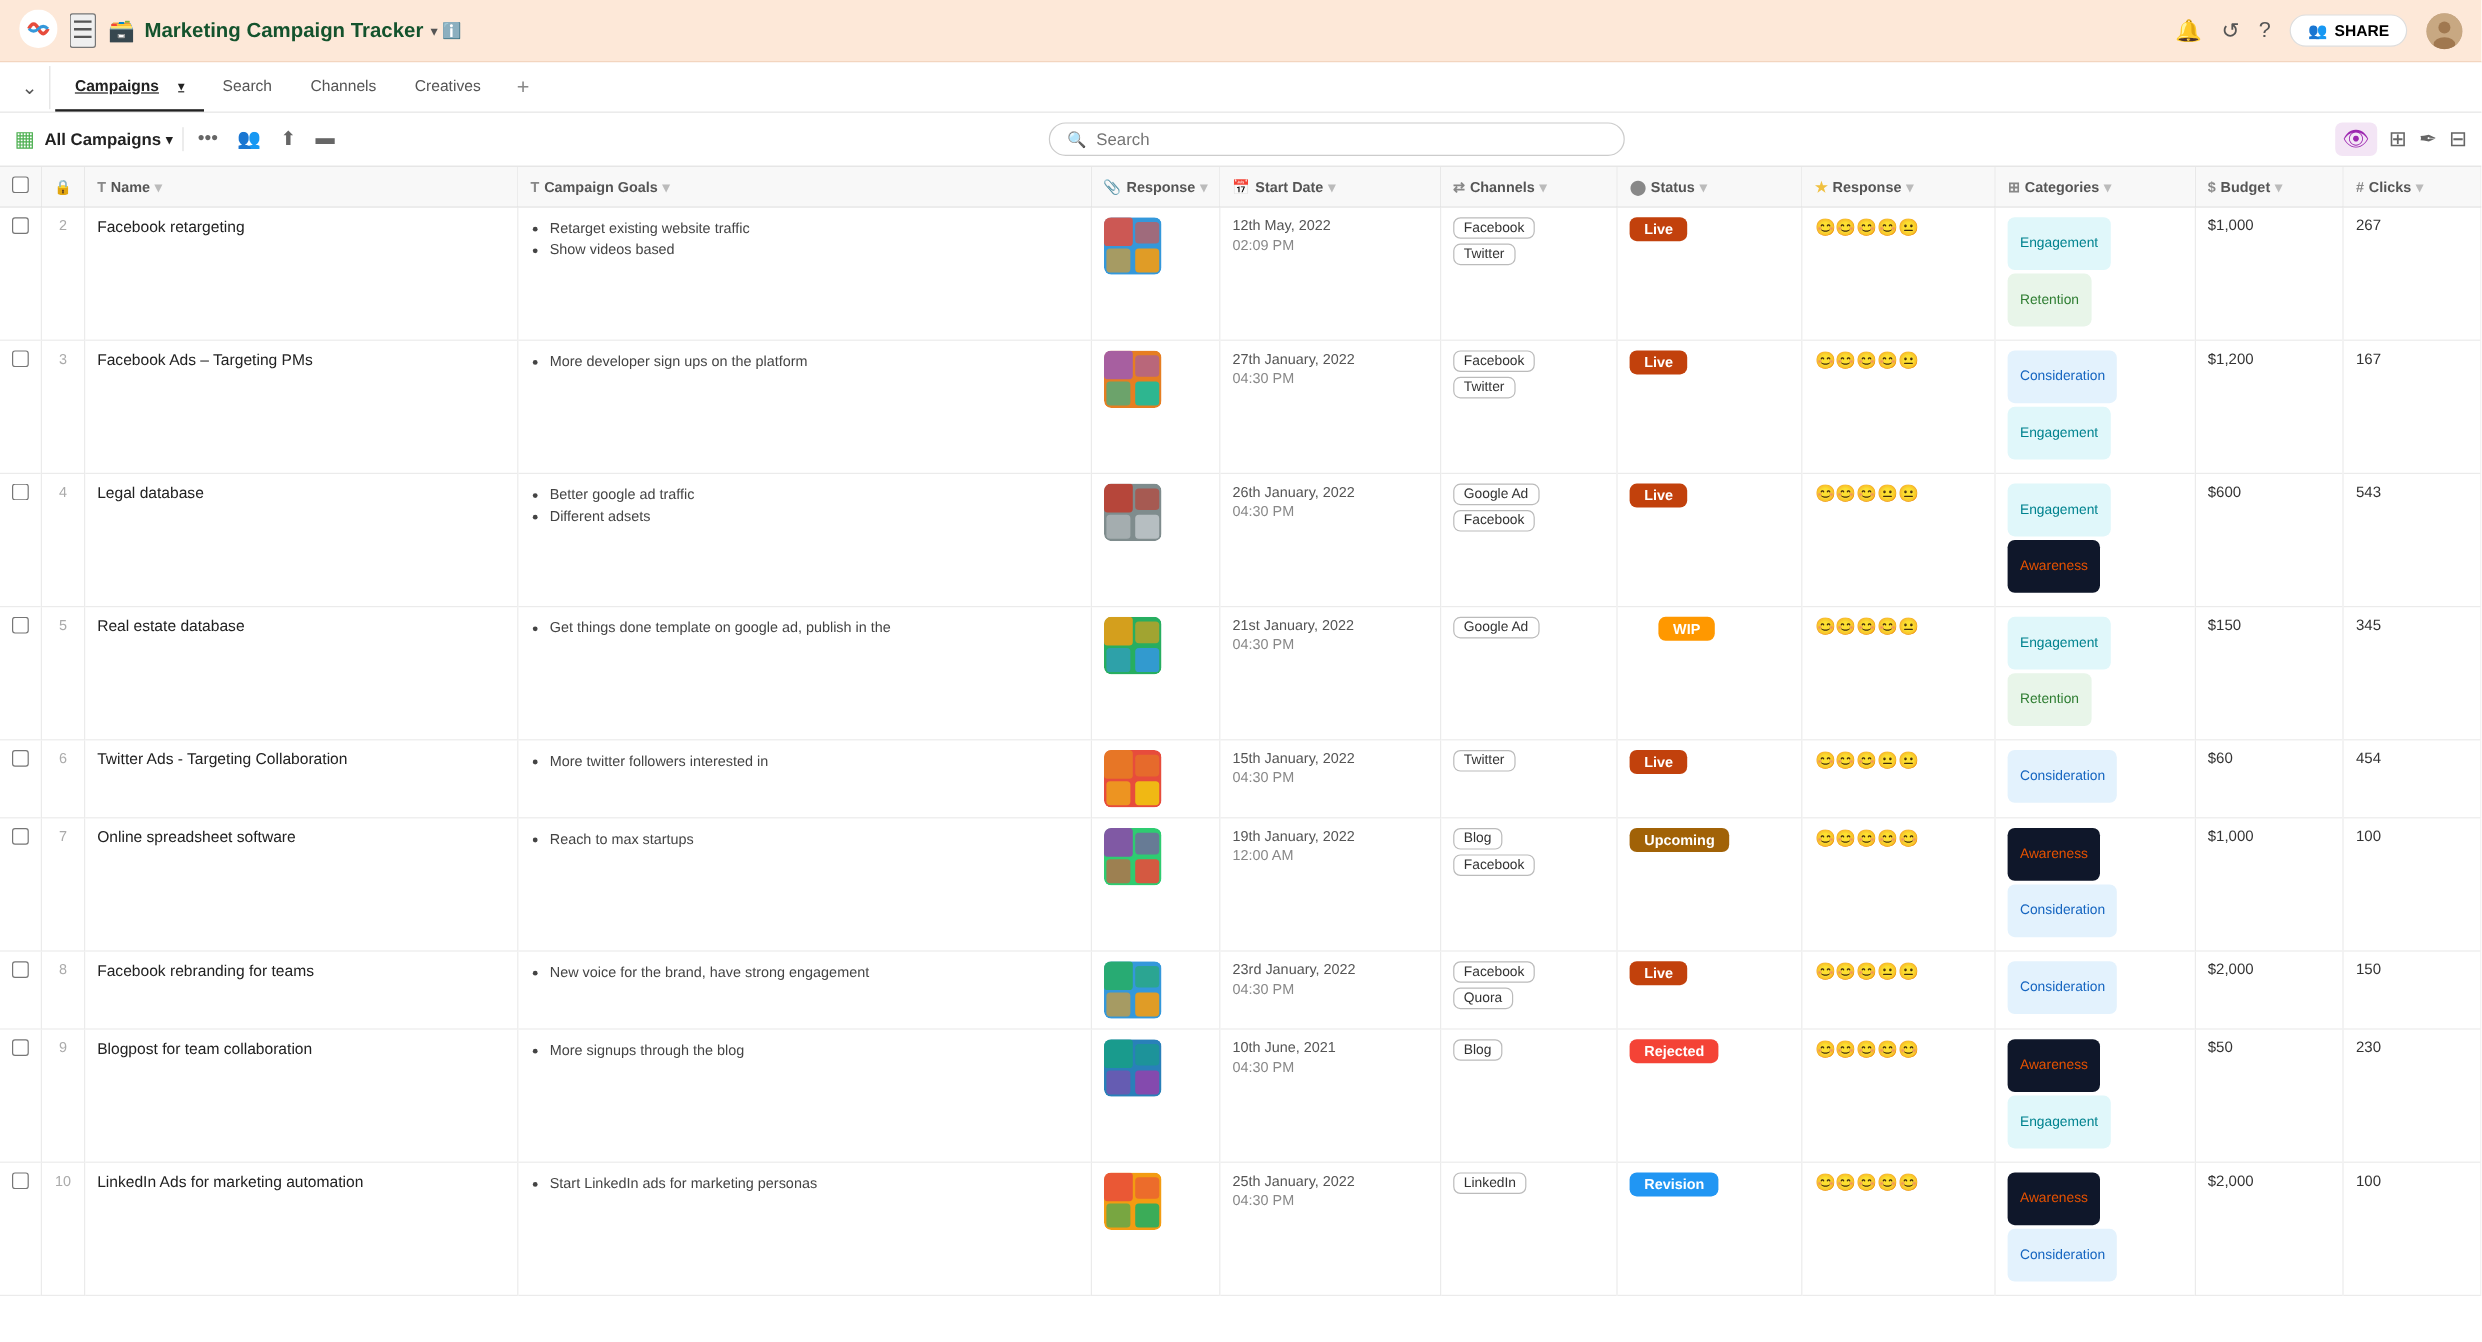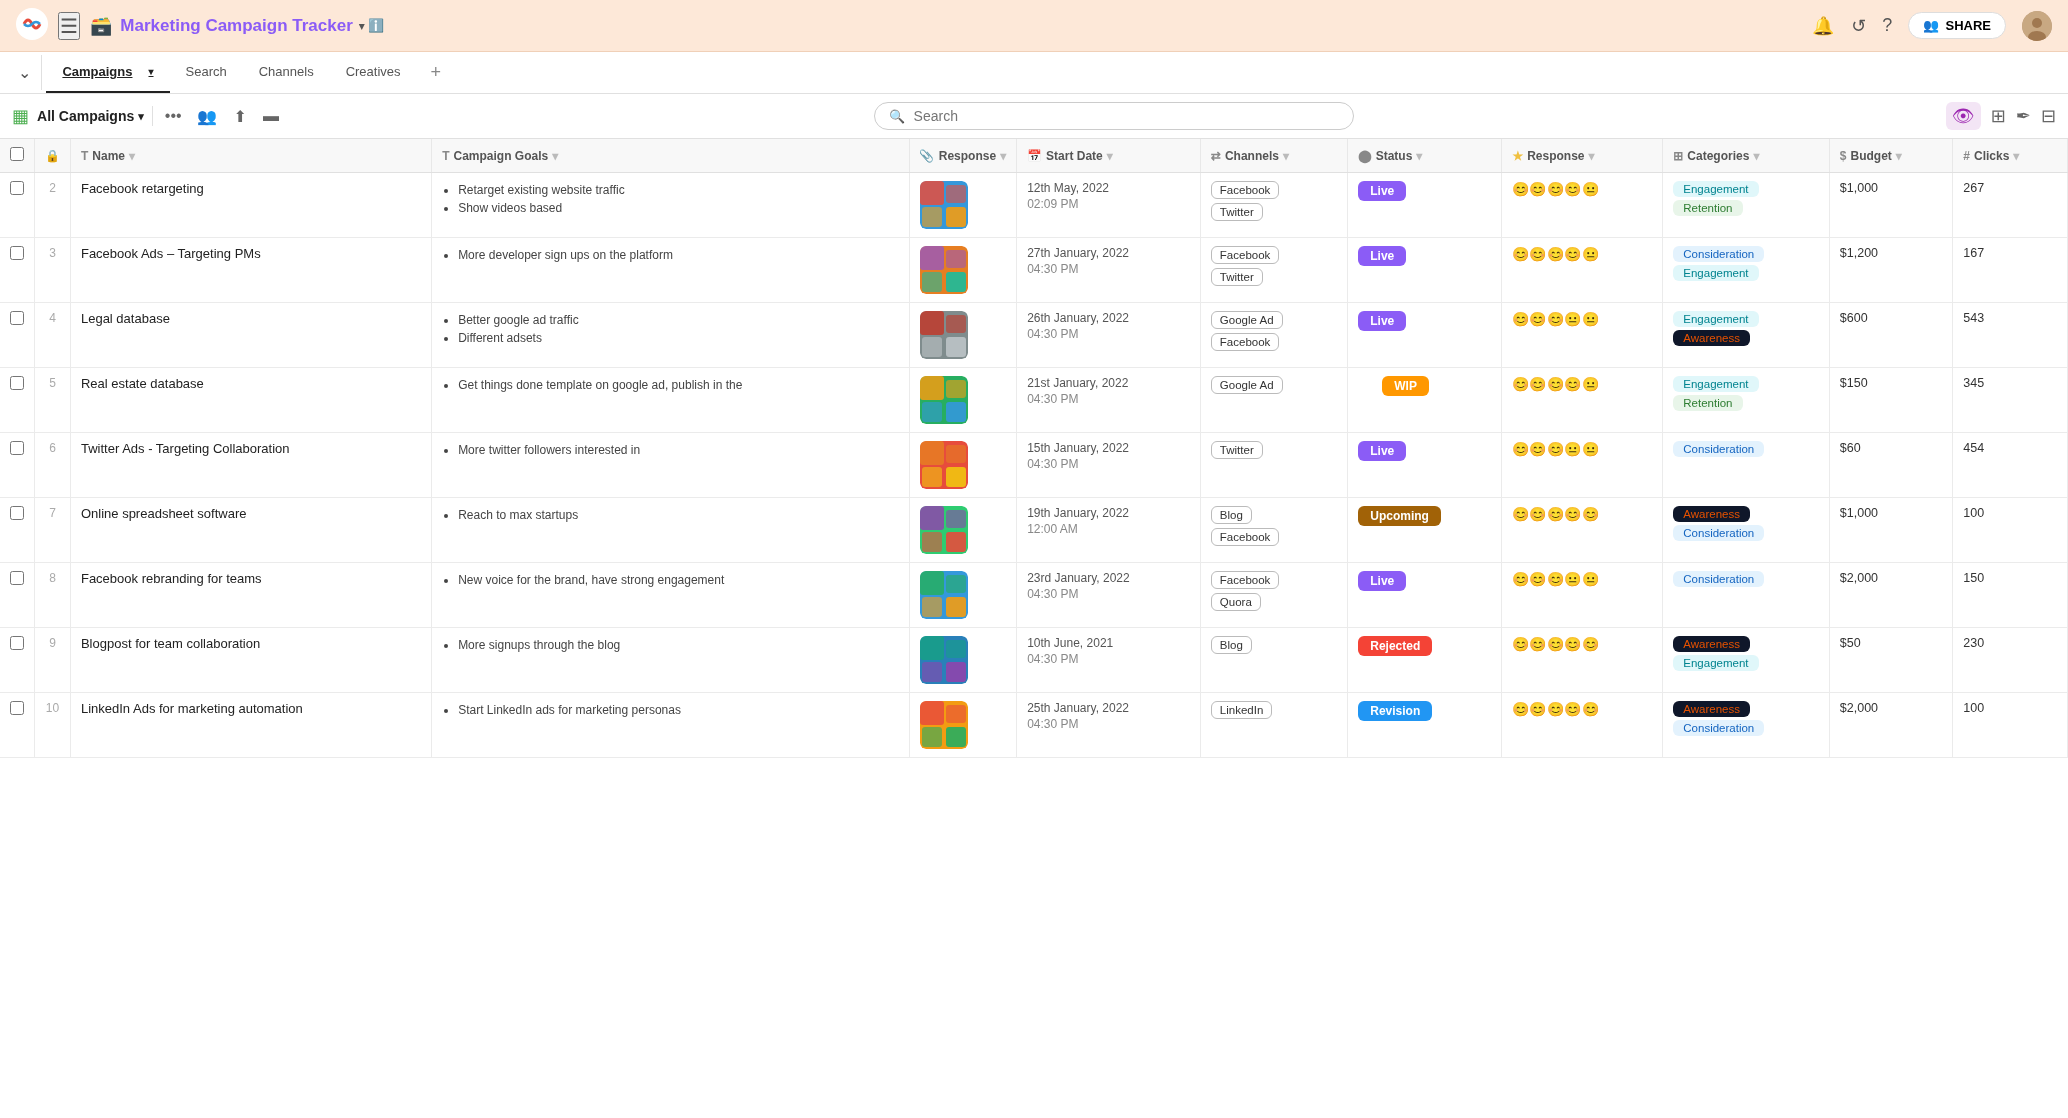--- a/index.html
+++ b/index.html
@@ -5,21 +5,21 @@
     * { box-sizing: border-box; margin: 0; padding: 0; }
     body { font-family: -apple-system, BlinkMacSystemFont, 'Segoe UI', sans-serif; background: #fff; font-size: 13px; color: #333; }
 
     
     .top-header {
       display: flex; align-items: center; padding: 6px 16px;
       background: #fde8d8; border-bottom: 1px solid #f0d0b8; height: 52px;
     }
     .hamburger { font-size: 20px; color: #555; margin-right: 10px; cursor: pointer; }
     .app-icon { margin-right: 8px; font-size: 18px; }
-    .app-title { font-size: 17px; font-weight: 700; color: #8b5cf6; margin-right: 6px; }
+    .app-title { font-size: 17px; font-weight: 700; color: #14532d; margin-right: 6px; }
     .chevron-down { font-size: 12px; color: #555; margin-right: 4px; }
     .info-icon { font-size: 13px; color: #888; margin-right: auto; }
     .header-actions { display: flex; align-items: center; gap: 16px; }
     .header-icon-btn { font-size: 18px; color: #555; cursor: pointer; background: none; border: none; }
     .share-btn {
       display: flex; align-items: center; gap: 6px;
       background: #fff; border: 1px solid #ddd; border-radius: 20px;
       padding: 5px 14px; font-size: 13px; font-weight: 600; cursor: pointer;
     }
     .avatar { width: 30px; height: 30px; border-radius: 50%; background: #c0a080; overflow: hidden; }
@@ -96,32 +96,32 @@
     .channel-badge {
       display: inline-block; border: 1.5px solid #bbb; border-radius: 6px;
       padding: 2px 8px; font-size: 11.5px; font-weight: 500; color: #333; margin-bottom: 4px; white-space: nowrap;
     }
 
     
     .status-badge {
       display: inline-block; border-radius: 6px; padding: 3px 12px;
       font-size: 12px; font-weight: 700; color: #fff; white-space: nowrap;
     }
-    .status-live { background: #8b5cf6; text-align: right; }
+    .status-live { background: #c2410c; text-align: right; }
     .status-wip { background: #ff9800; margin-left: 24px; }
     .status-upcoming { background: #a16207; }
     .status-rejected { background: #f44336; }
     .status-revision { background: #2196f3; }
 
     
     .response-cell { font-size: 14px; white-space: nowrap; }
 
     
     .cat-badge {
-      display: inline-block; border-radius: 6px; padding: 2px 10px;
+      display: inline-block; border-radius: 6px; padding: 16px 10px;
       font-size: 11.5px; font-weight: 500; margin-bottom: 3px; white-space: nowrap;
     }
     .cat-engagement { background: #e0f7fa; color: #00838f; }
     .cat-retention { background: #e8f5e9; color: #2e7d32; }
     .cat-consideration { background: #e3f2fd; color: #1565c0; }
     .cat-awareness { background: #0f172a; color: #e65100; }
 
     
     .budget-cell { font-weight: 500; }
     .clicks-cell { font-weight: 500; }

